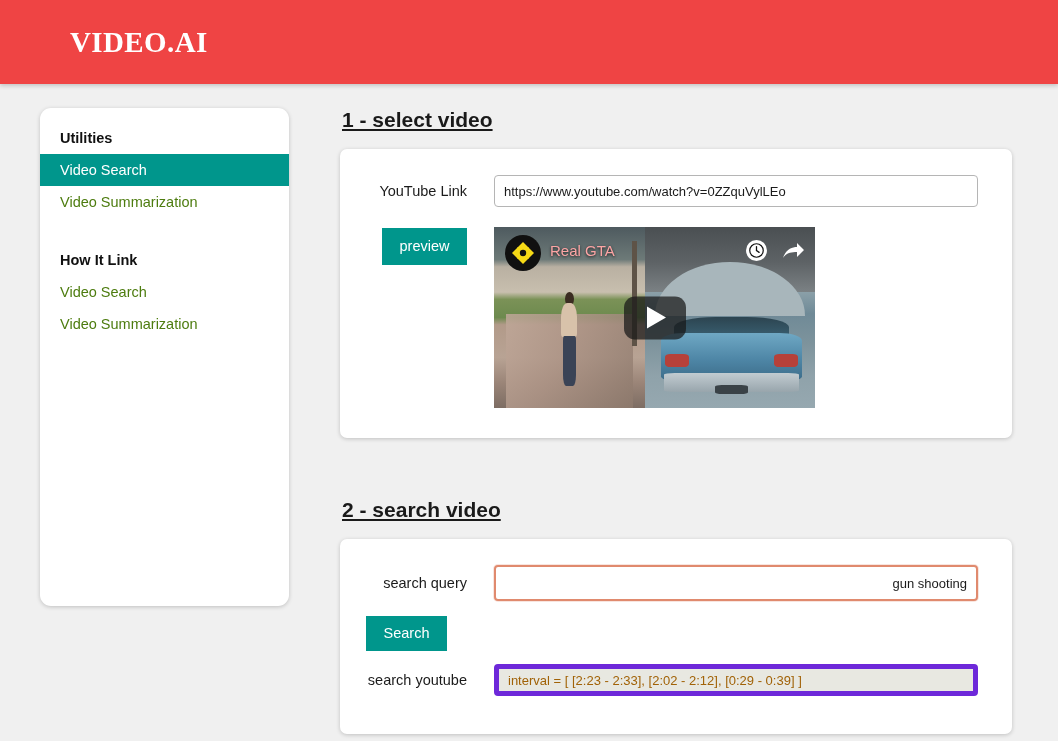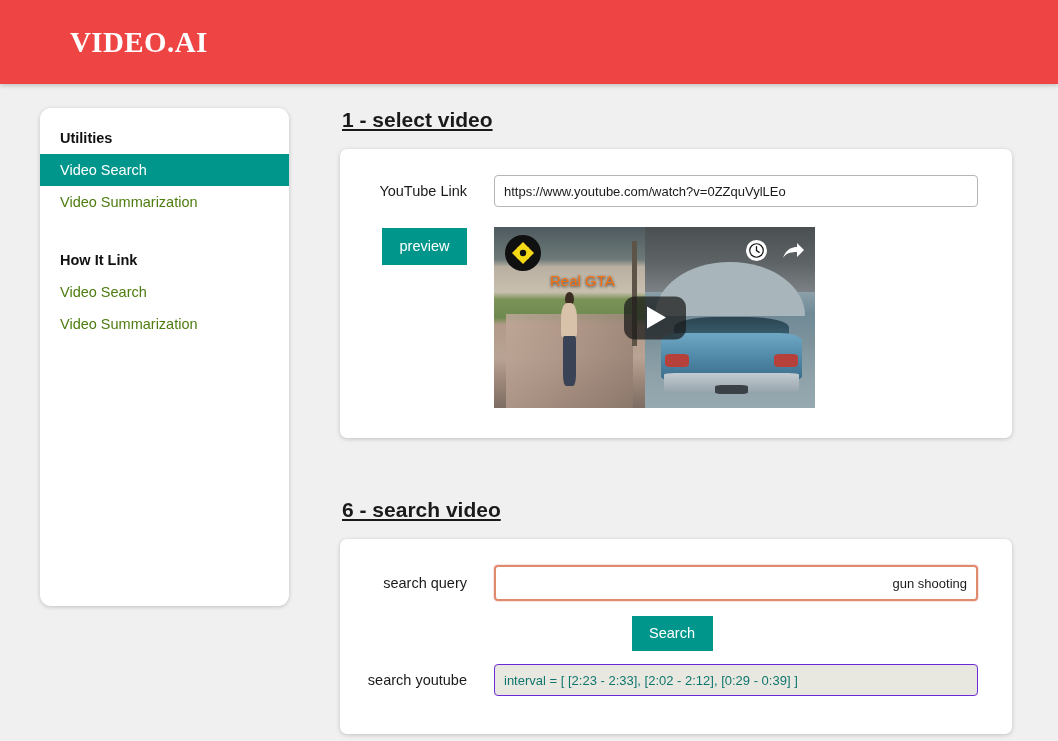--- a/index.html
+++ b/index.html
@@ -120,22 +120,22 @@
     outline: none;
   }
   .text-input.focused {
     border: 2px solid #e08a6e;
     box-shadow: 0 0 0 1px rgba(224,138,110,0.22);
     height: 36px;
     text-align: right;
   }
   .text-input.disabled {
     background: #e8e8e1;
-    border: 1px solid #6d28d9;
-    color: #0f766e;
+    border: 5px solid #6d28d9;
+    color: #a16207;
   }
 
   
   .btn {
     background: #00968c;
     color: #ffffff;
     border: none;
     border-radius: 0;
     font-size: 14.5px;
     font-family: "Liberation Sans", sans-serif;
@@ -271,24 +271,23 @@
 
   
   .vid-avatar {
     position:absolute; left:11px; top:8px; width:36px; height:36px;
     border-radius:50%; background:#101010;
     display:flex; align-items:center; justify-content:center;
   }
   .vid-avatar svg { display:block; }
   .vid-title {
     position:absolute; left:56px; top:15px;
-    color:#f97316; font-size:15px;
+    color:#fca5a5; font-size:15px;
     text-shadow: 0 1px 3px rgba(0,0,0,0.8);
     font-family:"Liberation Sans", sans-serif;
-    margin-top:30px;
   }
   .vid-actions {
     position:absolute; right:10px; top:13px;
     display:flex; align-items:center; gap:14px;
   }
   .icon-clock {
     width:21px; height:21px; border-radius:50%;
     background:#ffffff; display:flex; align-items:center; justify-content:center;
   }
   .icon-share { width:24px; height:20px; display:block; }
@@ -303,21 +302,21 @@
   .play-button .tri {
     width:0; height:0;
     border-left: 19px solid #ffffff;
     border-top: 11px solid transparent;
     border-bottom: 11px solid transparent;
     margin-left:4px;
   }
 
   
   .btn-row {
-    display:flex; justify-content:center;
+    display:flex; justify-content:flex-start;
     margin: 15px 0 13px 0;
   }
   .search-card .form-row { margin-bottom: 8px; }
 </style>
 </head>
 <body>
 
 <div class="app-header">
   <div class="app-title">VIDEO.AI</div>
 </div>
@@ -401,21 +400,21 @@
             </svg>
           </div>
 
           <div class="play-button">
             <div class="tri"></div>
           </div>
         </div>
       </div>
     </div>
 
-    <div class="section-heading second">6 - search video</div>
+    <div class="section-heading second">2 - search video</div>
 
     <div class="card search-card">
 
       <div class="form-row">
         <div class="field-label">search query</div>
         <input class="text-input focused" type="text" autofocus="" value="gun shooting" style="">
       </div>
 
       <div class="btn-row">
         <button class="btn btn-search">Search</button>

